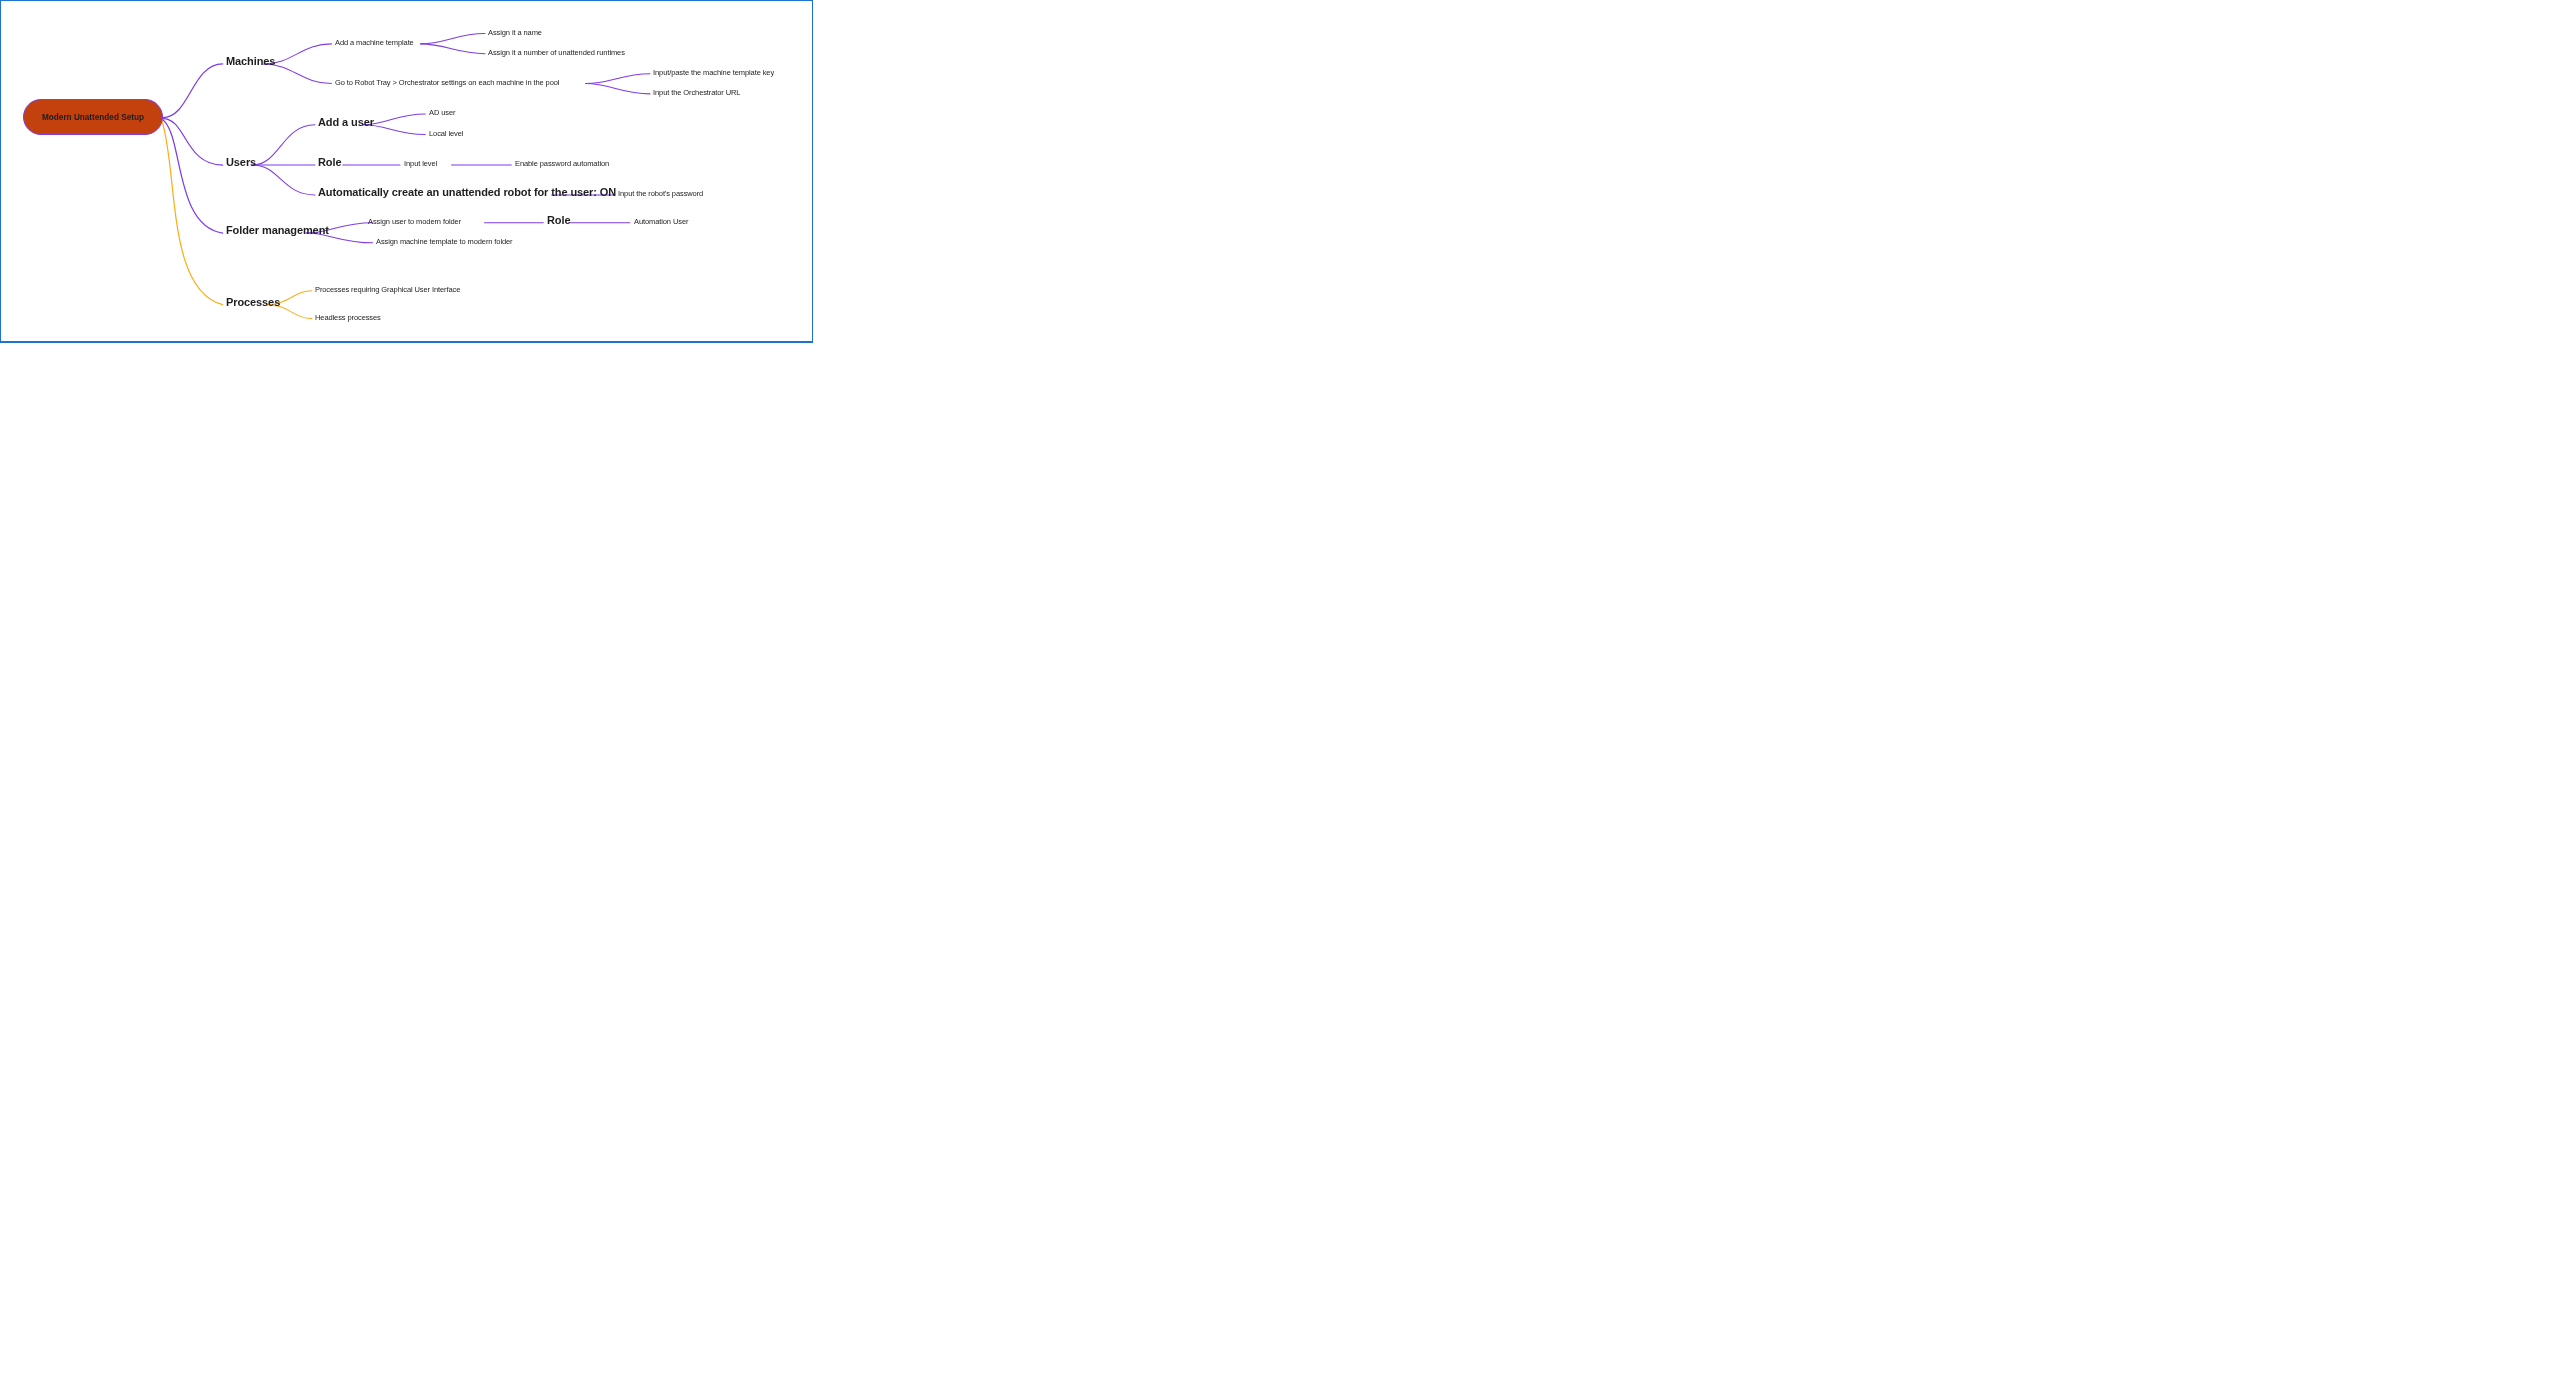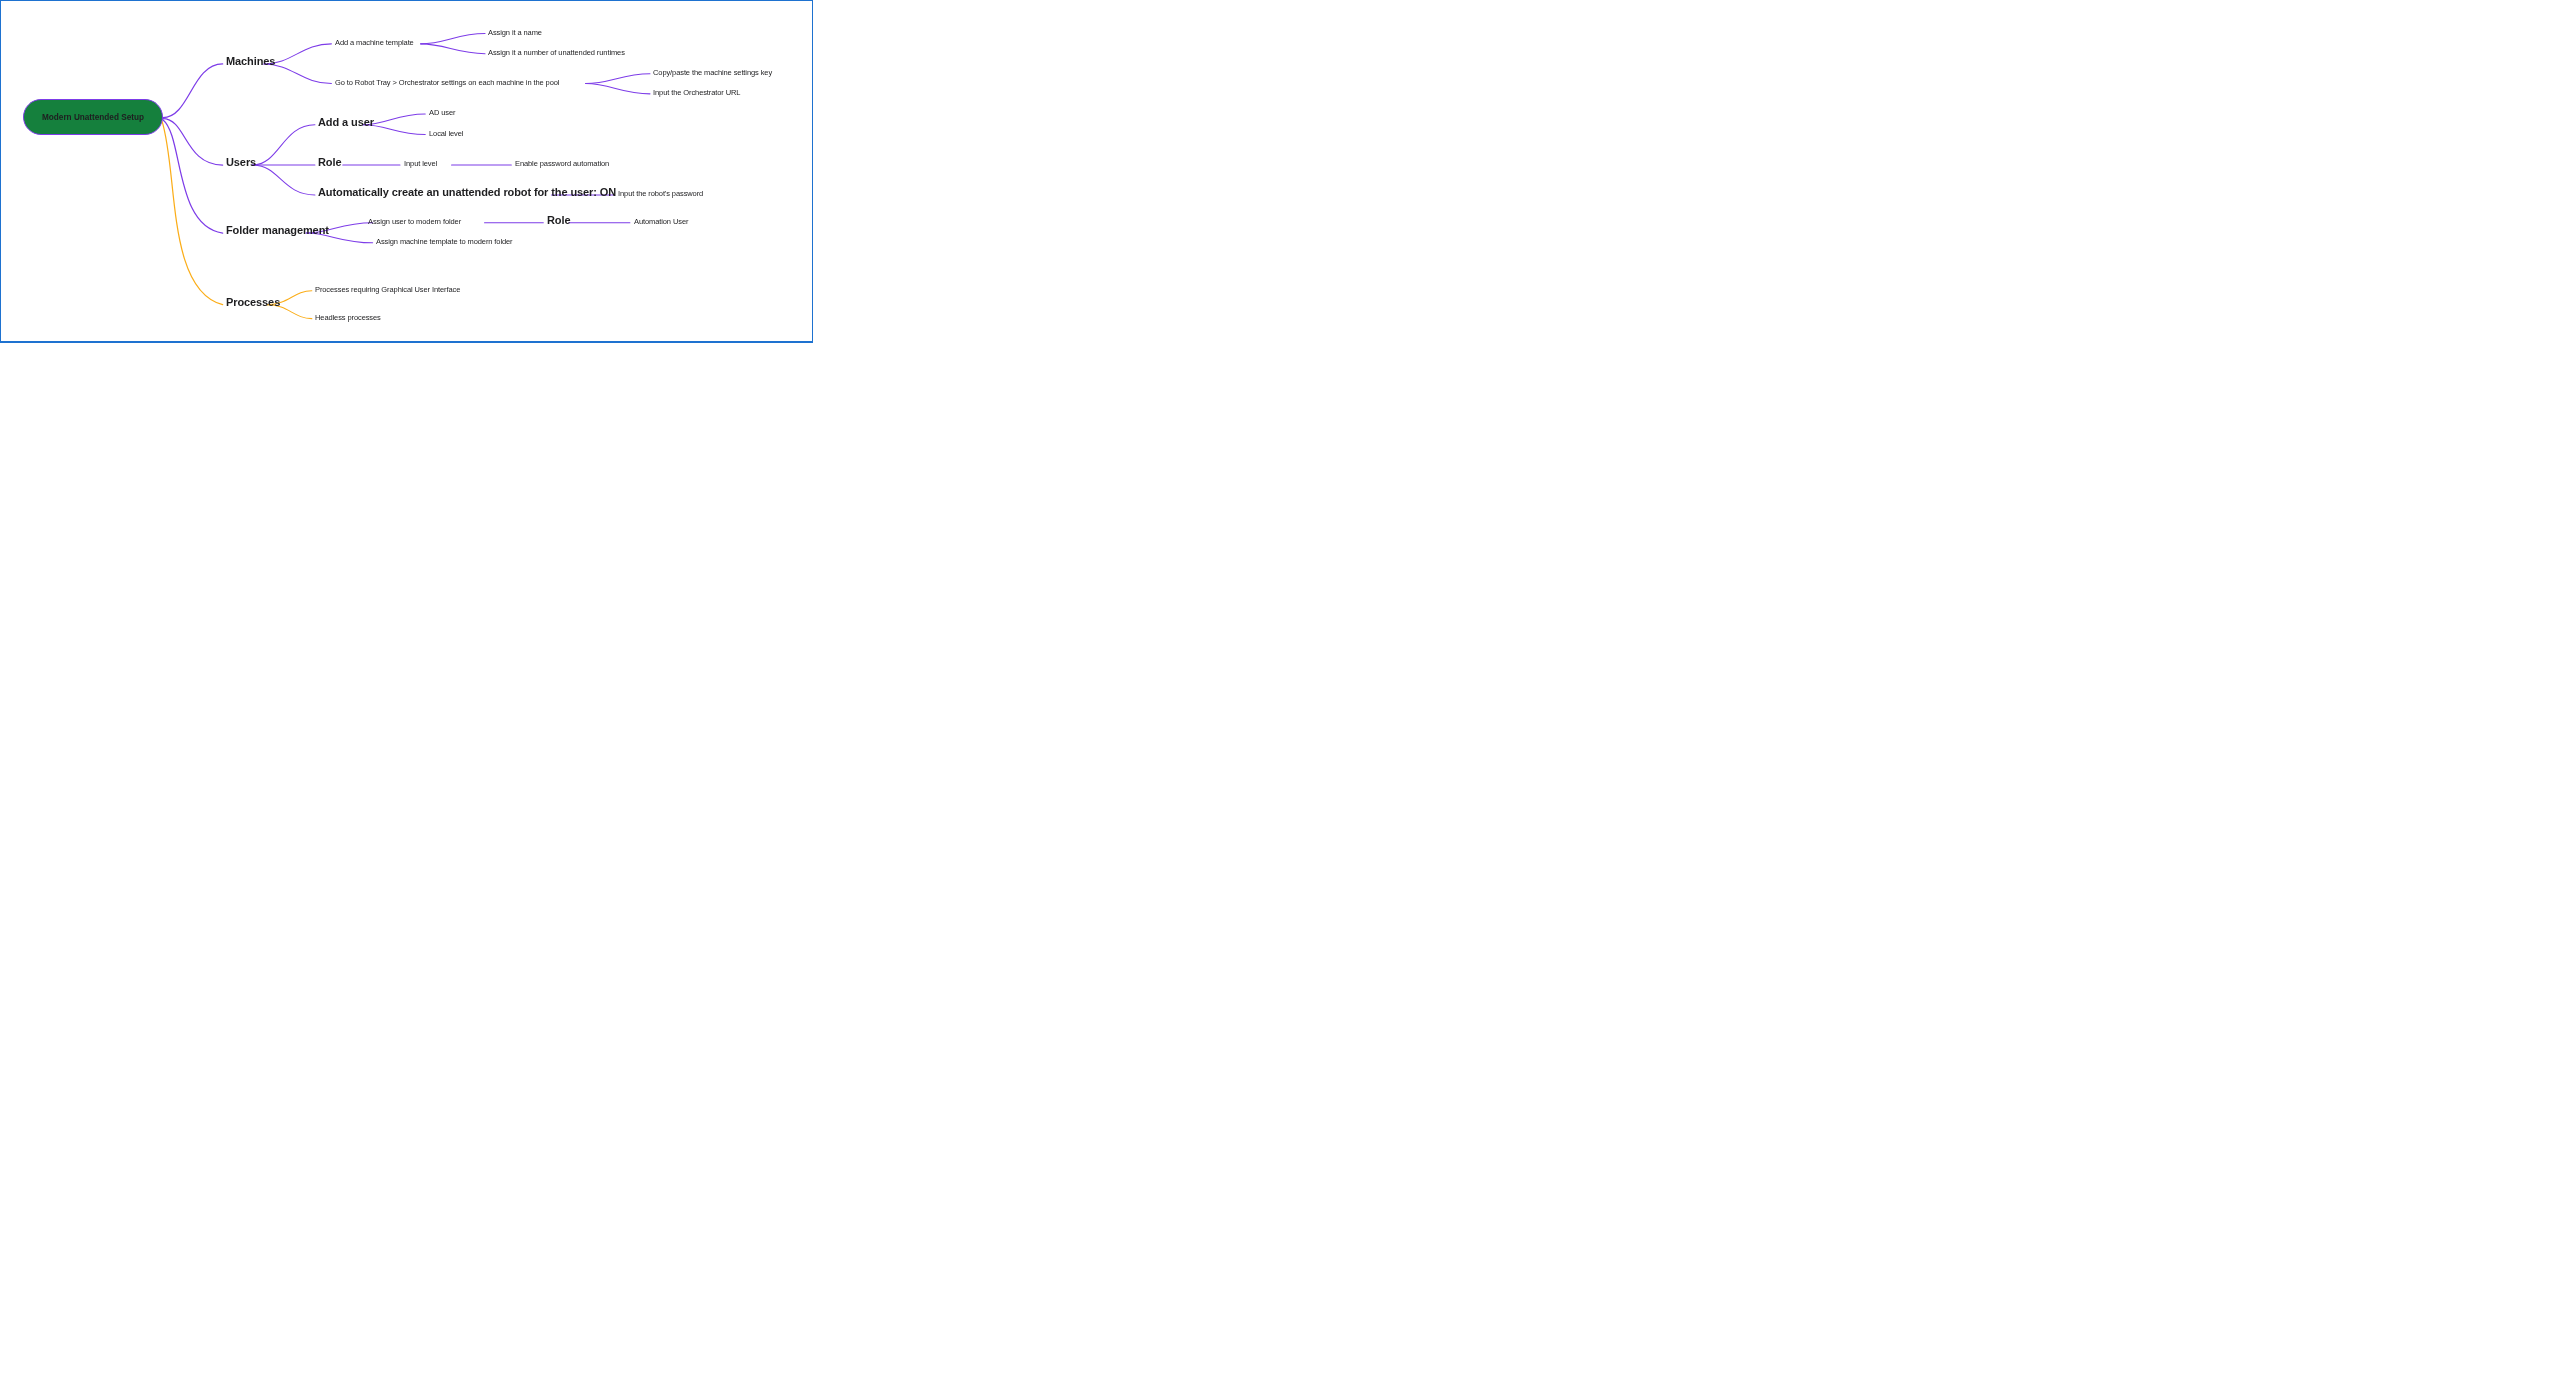--- a/index.html
+++ b/index.html
@@ -26,21 +26,21 @@
     letter-spacing:-0.1px;
     line-height:1.2;
     cursor:default;
   }
   .node.bold{font-weight:bold;font-size:11px;}
   .root-box{
     position:absolute;
     left:22px;top:98px;width:140px;height:36px;
     border:1.3px solid var(--c-branch,#7d3ce8);
     border-radius:18px;
-    background:#15803d;
+    background:#c2410c;
     display:flex;align-items:center;justify-content:center;
     font-weight:bold;font-size:8.2px;
     box-sizing:border-box;
   }
 </style>
 </head>
 <body>
 
 <div class="frame">
 
@@ -80,21 +80,21 @@
 
   <div class="node bold" style="left:225px;top:61px">Machines</div>
   <div class="node bold" style="left:225px;top:162px">Users</div>
   <div class="node bold" style="left:225px;top:230px">Folder management</div>
   <div class="node bold" style="left:225px;top:302px">Processes</div>
 
   <div class="node" style="left:334px;top:41px">Add a machine template</div>
   <div class="node" style="left:334px;top:81px">Go to Robot Tray &gt; Orchestrator settings on each machine in the pool</div>
   <div class="node" style="left:487px;top:31px">Assign it a name</div>
   <div class="node" style="left:487px;top:51px">Assign it a number of unattended runtimes</div>
-  <div class="node" style="left:652px;top:71px">Copy/paste the machine settings key</div>
+  <div class="node" style="left:652px;top:71px">Input/paste the machine template key</div>
   <div class="node" style="left:652px;top:91px">Input the Orchestrator URL</div>
 
   <div class="node bold" style="left:317px;top:122px">Add a user</div>
   <div class="node bold" style="left:317px;top:162px">Role</div>
   <div class="node bold" style="left:317px;top:192px">Automatically create an unattended robot for the user: ON</div>
   <div class="node" style="left:428px;top:111px">AD user</div>
   <div class="node" style="left:428px;top:132px">Local level</div>
   <div class="node" style="left:403px;top:162px">Input level</div>
   <div class="node" style="left:514px;top:162px">Enable password automation</div>
   <div class="node" style="left:617px;top:192px">Input the robot's password</div>

